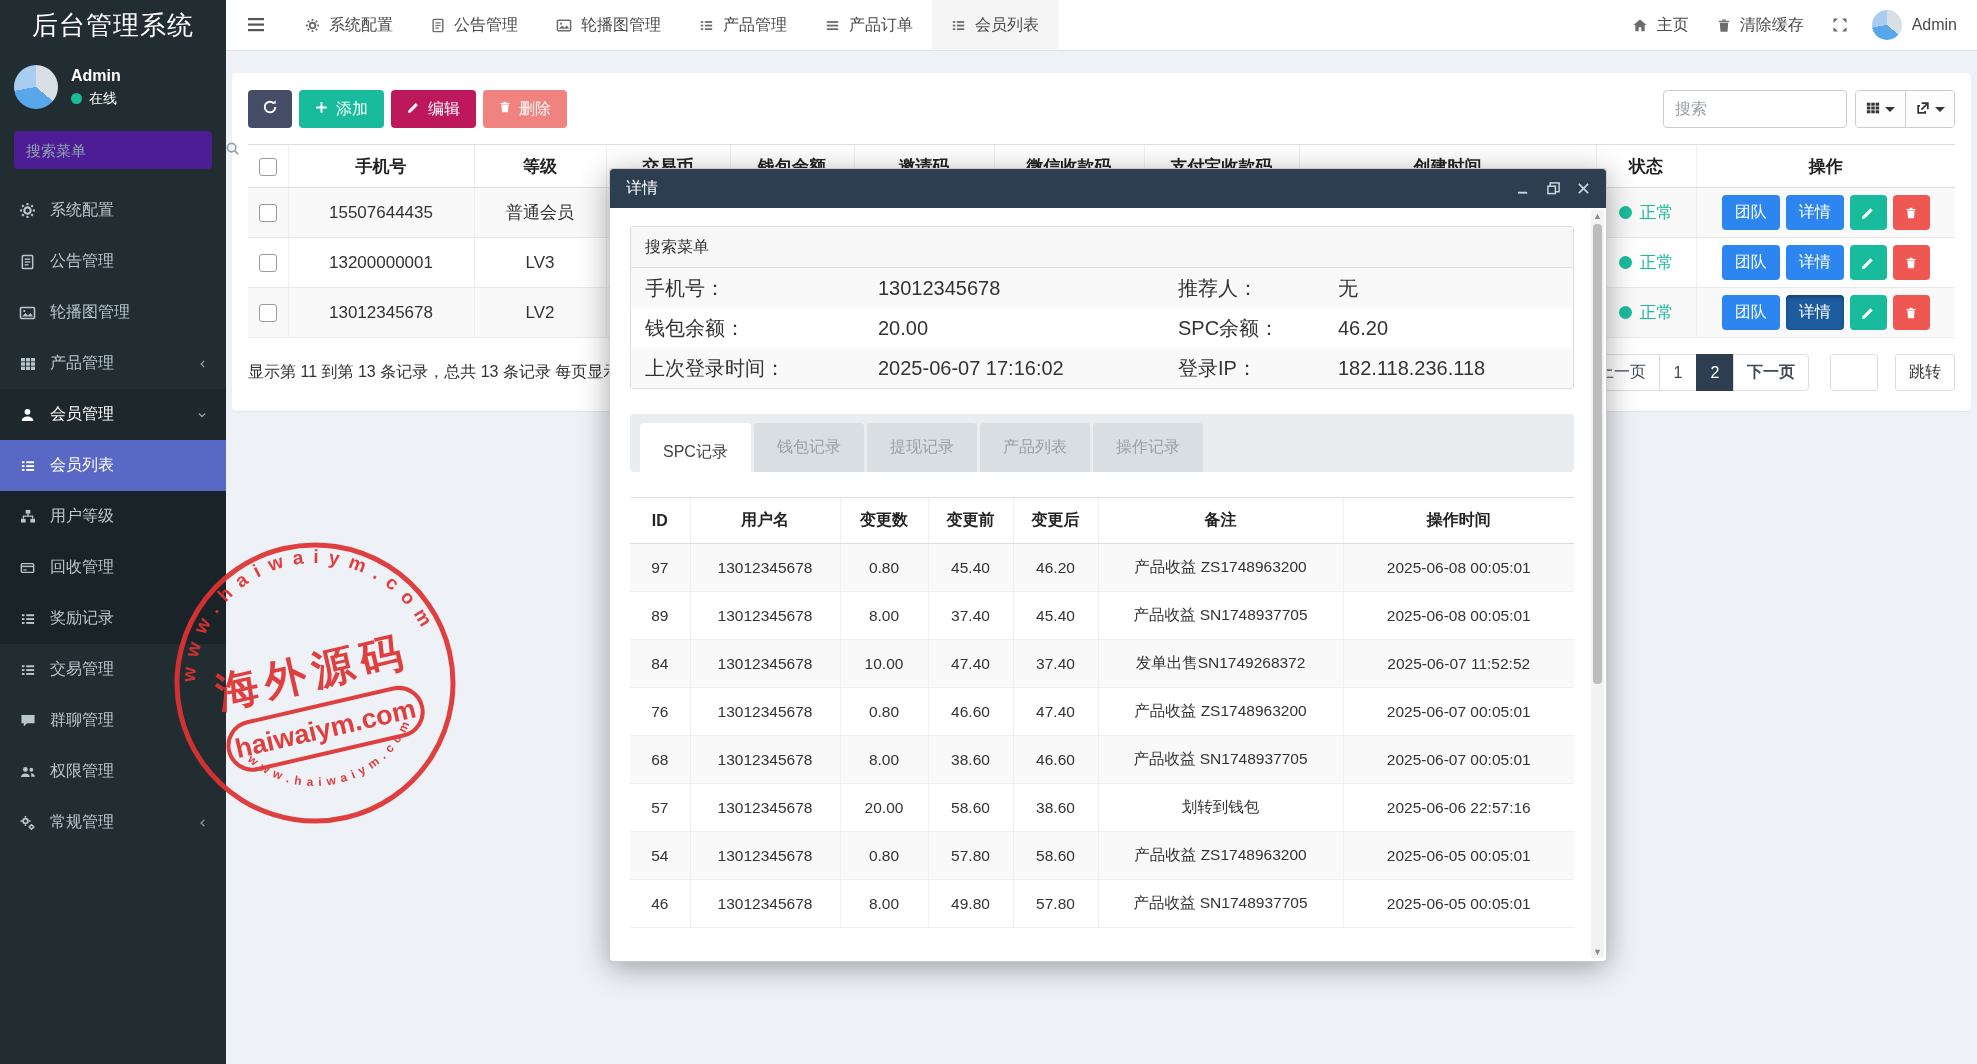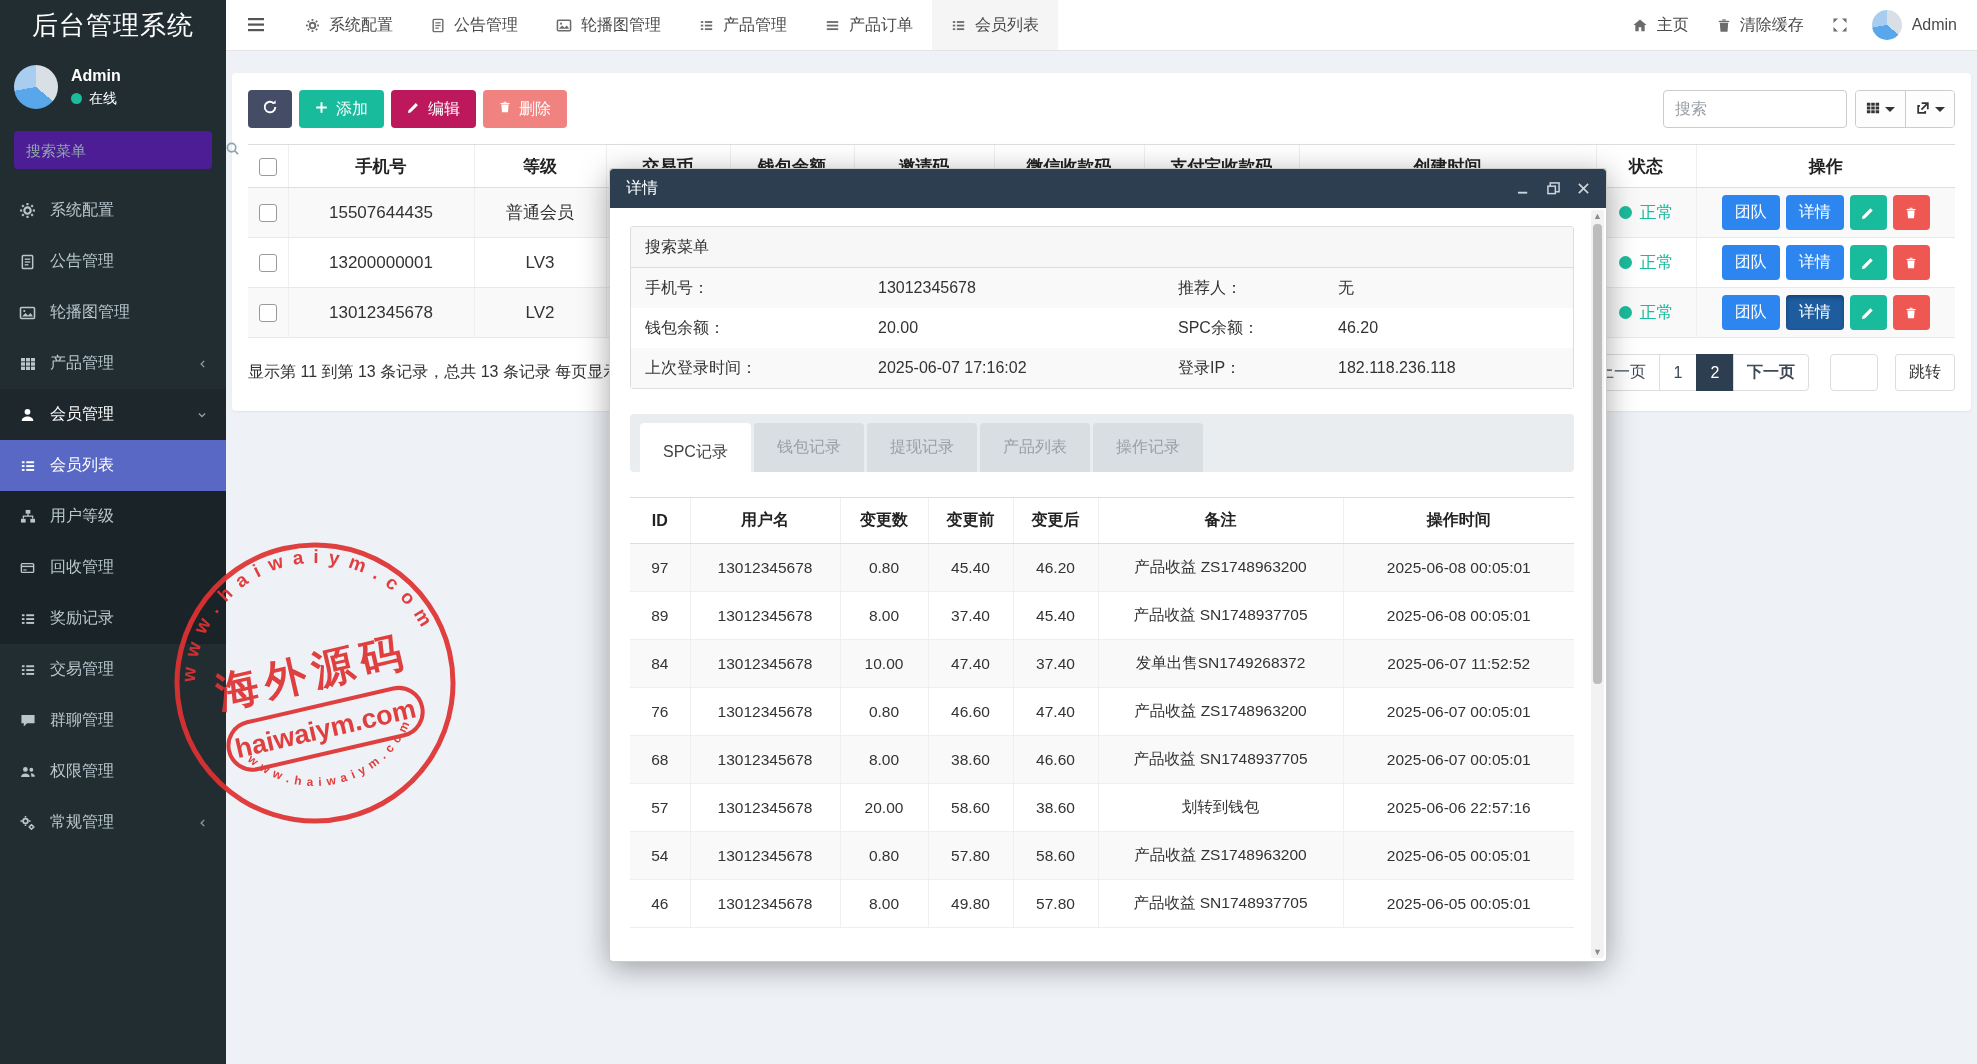--- a/index.html
+++ b/index.html
@@ -108,21 +108,21 @@
   .modal-header { height:39px; background:#2c3e50; display:flex; align-items:center; padding:0 16px;
     border-radius:3px 3px 0 0; }
   .modal-title { color:#fff; font-size:16px; }
   .modal-tools { margin-left:auto; display:flex; align-items:center; gap:17px; color:#cdd5dc; }
   .modal-tools span { cursor:pointer; display:flex; }
   .modal-body { padding:18px 32px 18px 20px; position:relative; height:755px; }
   .panel { border:1px solid #ddd; border-radius:3px; }
   .panel-header { height:41px; background:#f7f7f7; border-bottom:1px solid #ddd; display:flex; align-items:center;
     padding:0 14px; font-size:16px; color:#333; border-radius:3px 3px 0 0; }
   .acc-row { display:grid; grid-template-columns:233px 300px 160px auto; align-items:center; height:40px;
-    padding-left:14px; font-size:16px; color:#333; }
+    padding-left:14px; font-size:20px; color:#333; }
   .acc-row.stripe { background:#f9f9f9; }
 
   .tabs-strip { margin-top:25px; background:#e9edf0; border-radius:4px; padding:9px 10px 0 10px; height:58px;
     display:flex; align-items:flex-start; gap:3px; }
   .tab { height:49px; padding:0 23px; display:flex; align-items:center; font-size:16px; color:#98a1a8;
     background:#d9dee3; border-radius:4px 4px 0 0; cursor:pointer; }
   .tab.active { background:#fff; color:#444; height:58px; }
 
   table.records { width:100%; border-collapse:collapse; table-layout:fixed; margin-top:25px; }
   table.records th { height:46px; font-size:16px; font-weight:bold; color:#222; border-top:1px solid #ddd;

